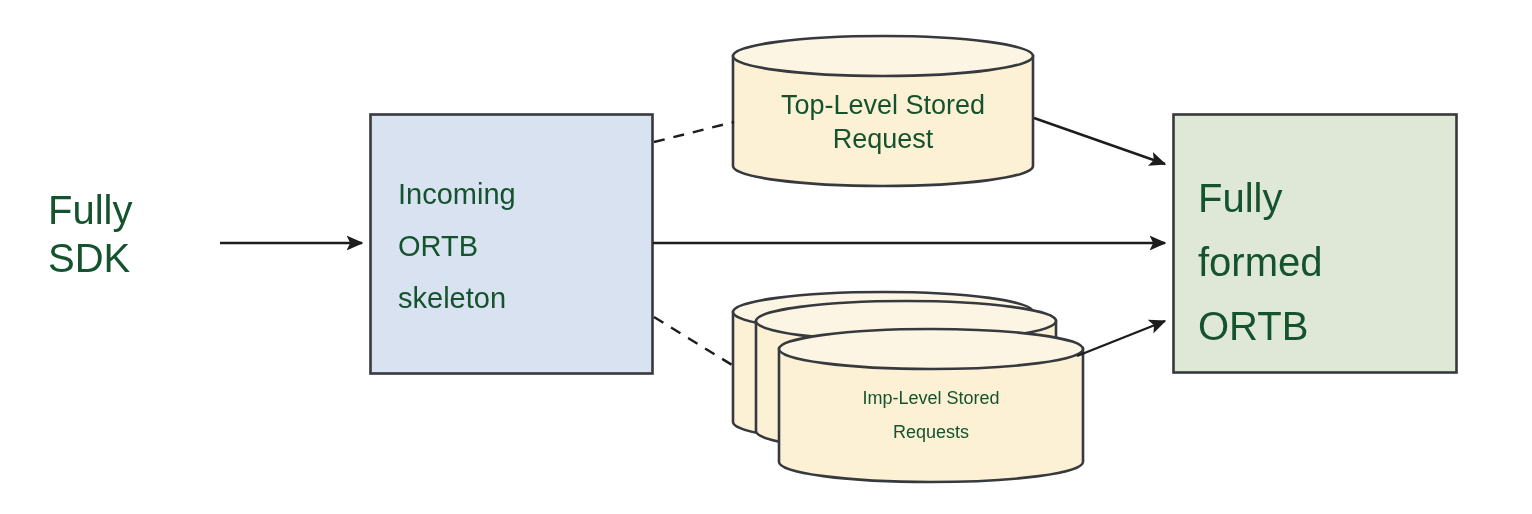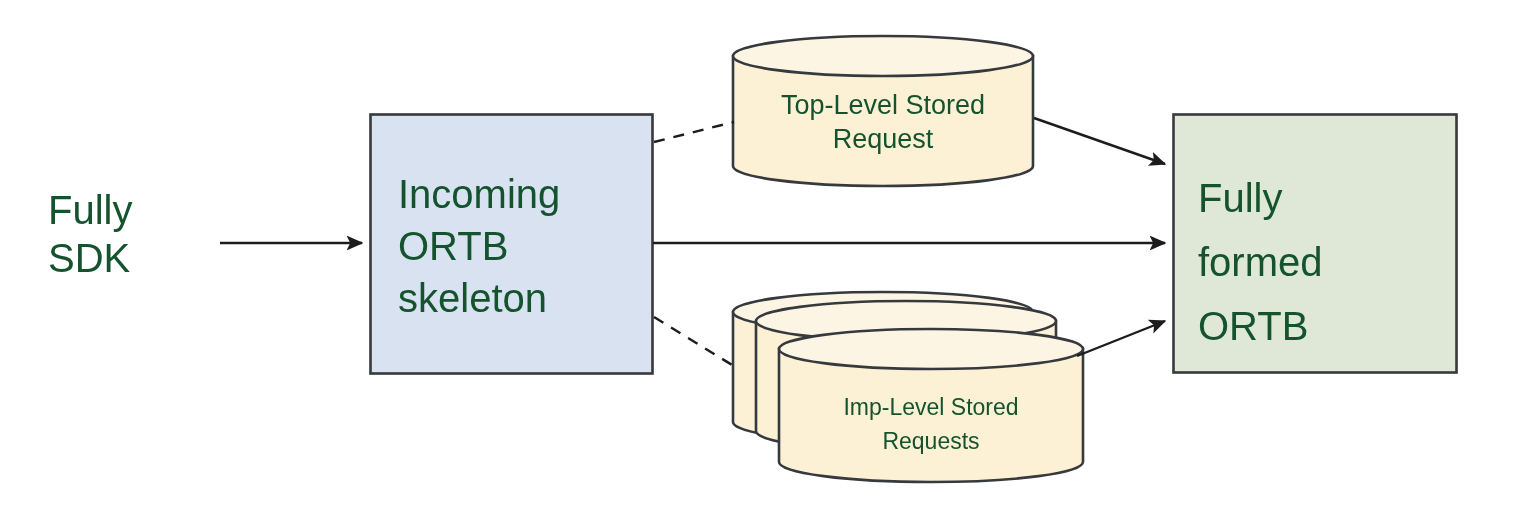--- a/index.html
+++ b/index.html
@@ -37,21 +37,21 @@
     width: 240px;
     font-size: 40px;
     line-height: 48px;
     letter-spacing: 0px;
   }
   
   #label-incoming-ortb {
     left: 398px;
     top: 168px;
     width: 250px;
-    font-size: 40px;
+    font-size: 29px;
     line-height: 52px;
   }
   
   #label-fully-formed {
     left: 1198px;
     top: 166px;
     width: 250px;
     font-size: 40px;
     line-height: 64px;
   }
@@ -60,24 +60,24 @@
     left: 743px;
     top: 88px;
     width: 280px;
     text-align: center;
     font-size: 27px;
     line-height: 34px;
   }
   
   #label-imp-level {
     left: 789px;
-    top: 390px;
+    top: 381px;
     width: 284px;
     text-align: center;
-    font-size: 23px;
+    font-size: 18px;
     line-height: 34px;
   }
 </style>
 </head>
 <body>
 
 <div id="stage">
 
   <svg id="svg-layer" viewBox="0 0 1532 514">
     <defs>

